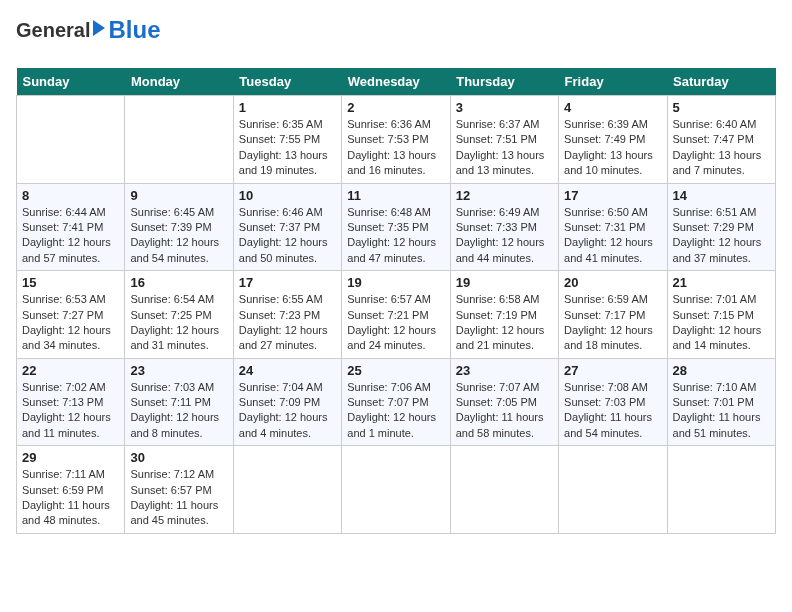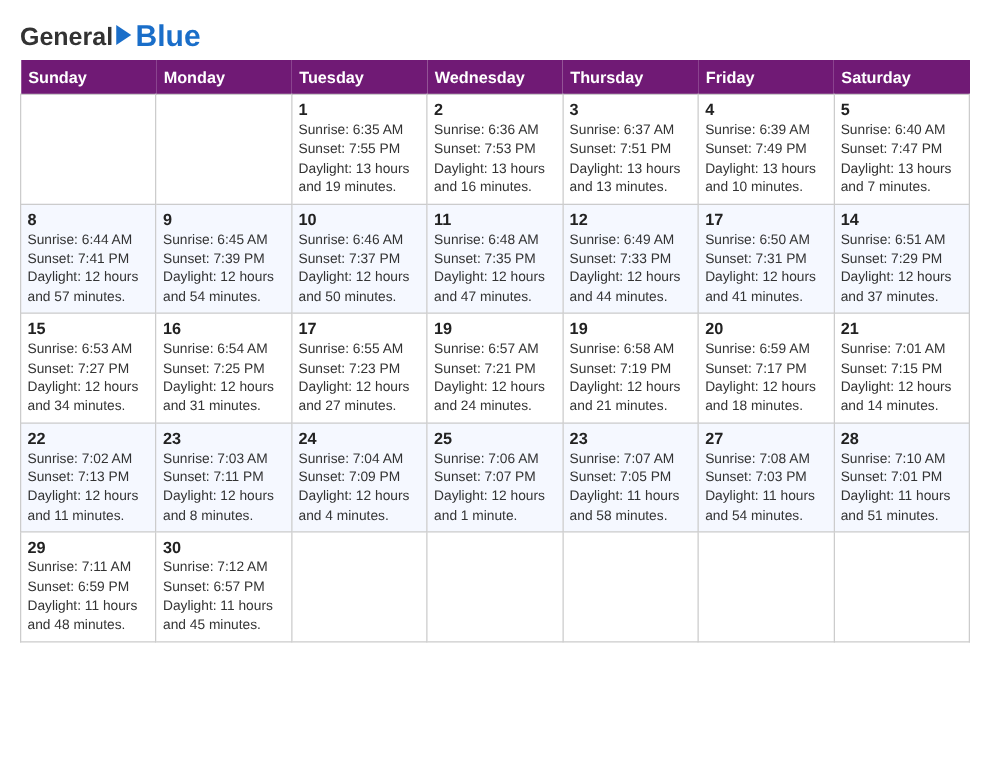--- a/index.html
+++ b/index.html
@@ -7,21 +7,21 @@
       font-family: Arial, sans-serif;
       background: #fff;
       width: 792px;
       min-height: 612px;
       padding: 16px;
     }
     .header-area {
       display: flex;
       justify-content: space-between;
       align-items: flex-start;
-      margin-bottom: 4px;
+      margin-bottom: 24px;
     }
     .logo {
       display: flex;
       flex-direction: column;
       align-items: flex-start;
     }
     .logo-text {
       display: flex;
       align-items: center;
       font-size: 22px;
@@ -40,21 +40,21 @@
       font-size: 15px;
       color: #555;
       font-weight: normal;
     }
     .calendar {
       width: 100%;
       border-collapse: collapse;
       font-size: 11px;
     }
     .calendar th {
-      background-color: #701a75;
+      background-color: #0f766e;
       color: white;
       text-align: left;
       padding: 6px 6px;
       font-size: 13px;
       font-weight: bold;
     }
     .calendar td {
       border: 1px solid #ccc;
       vertical-align: top;
       padding: 4px 5px;

